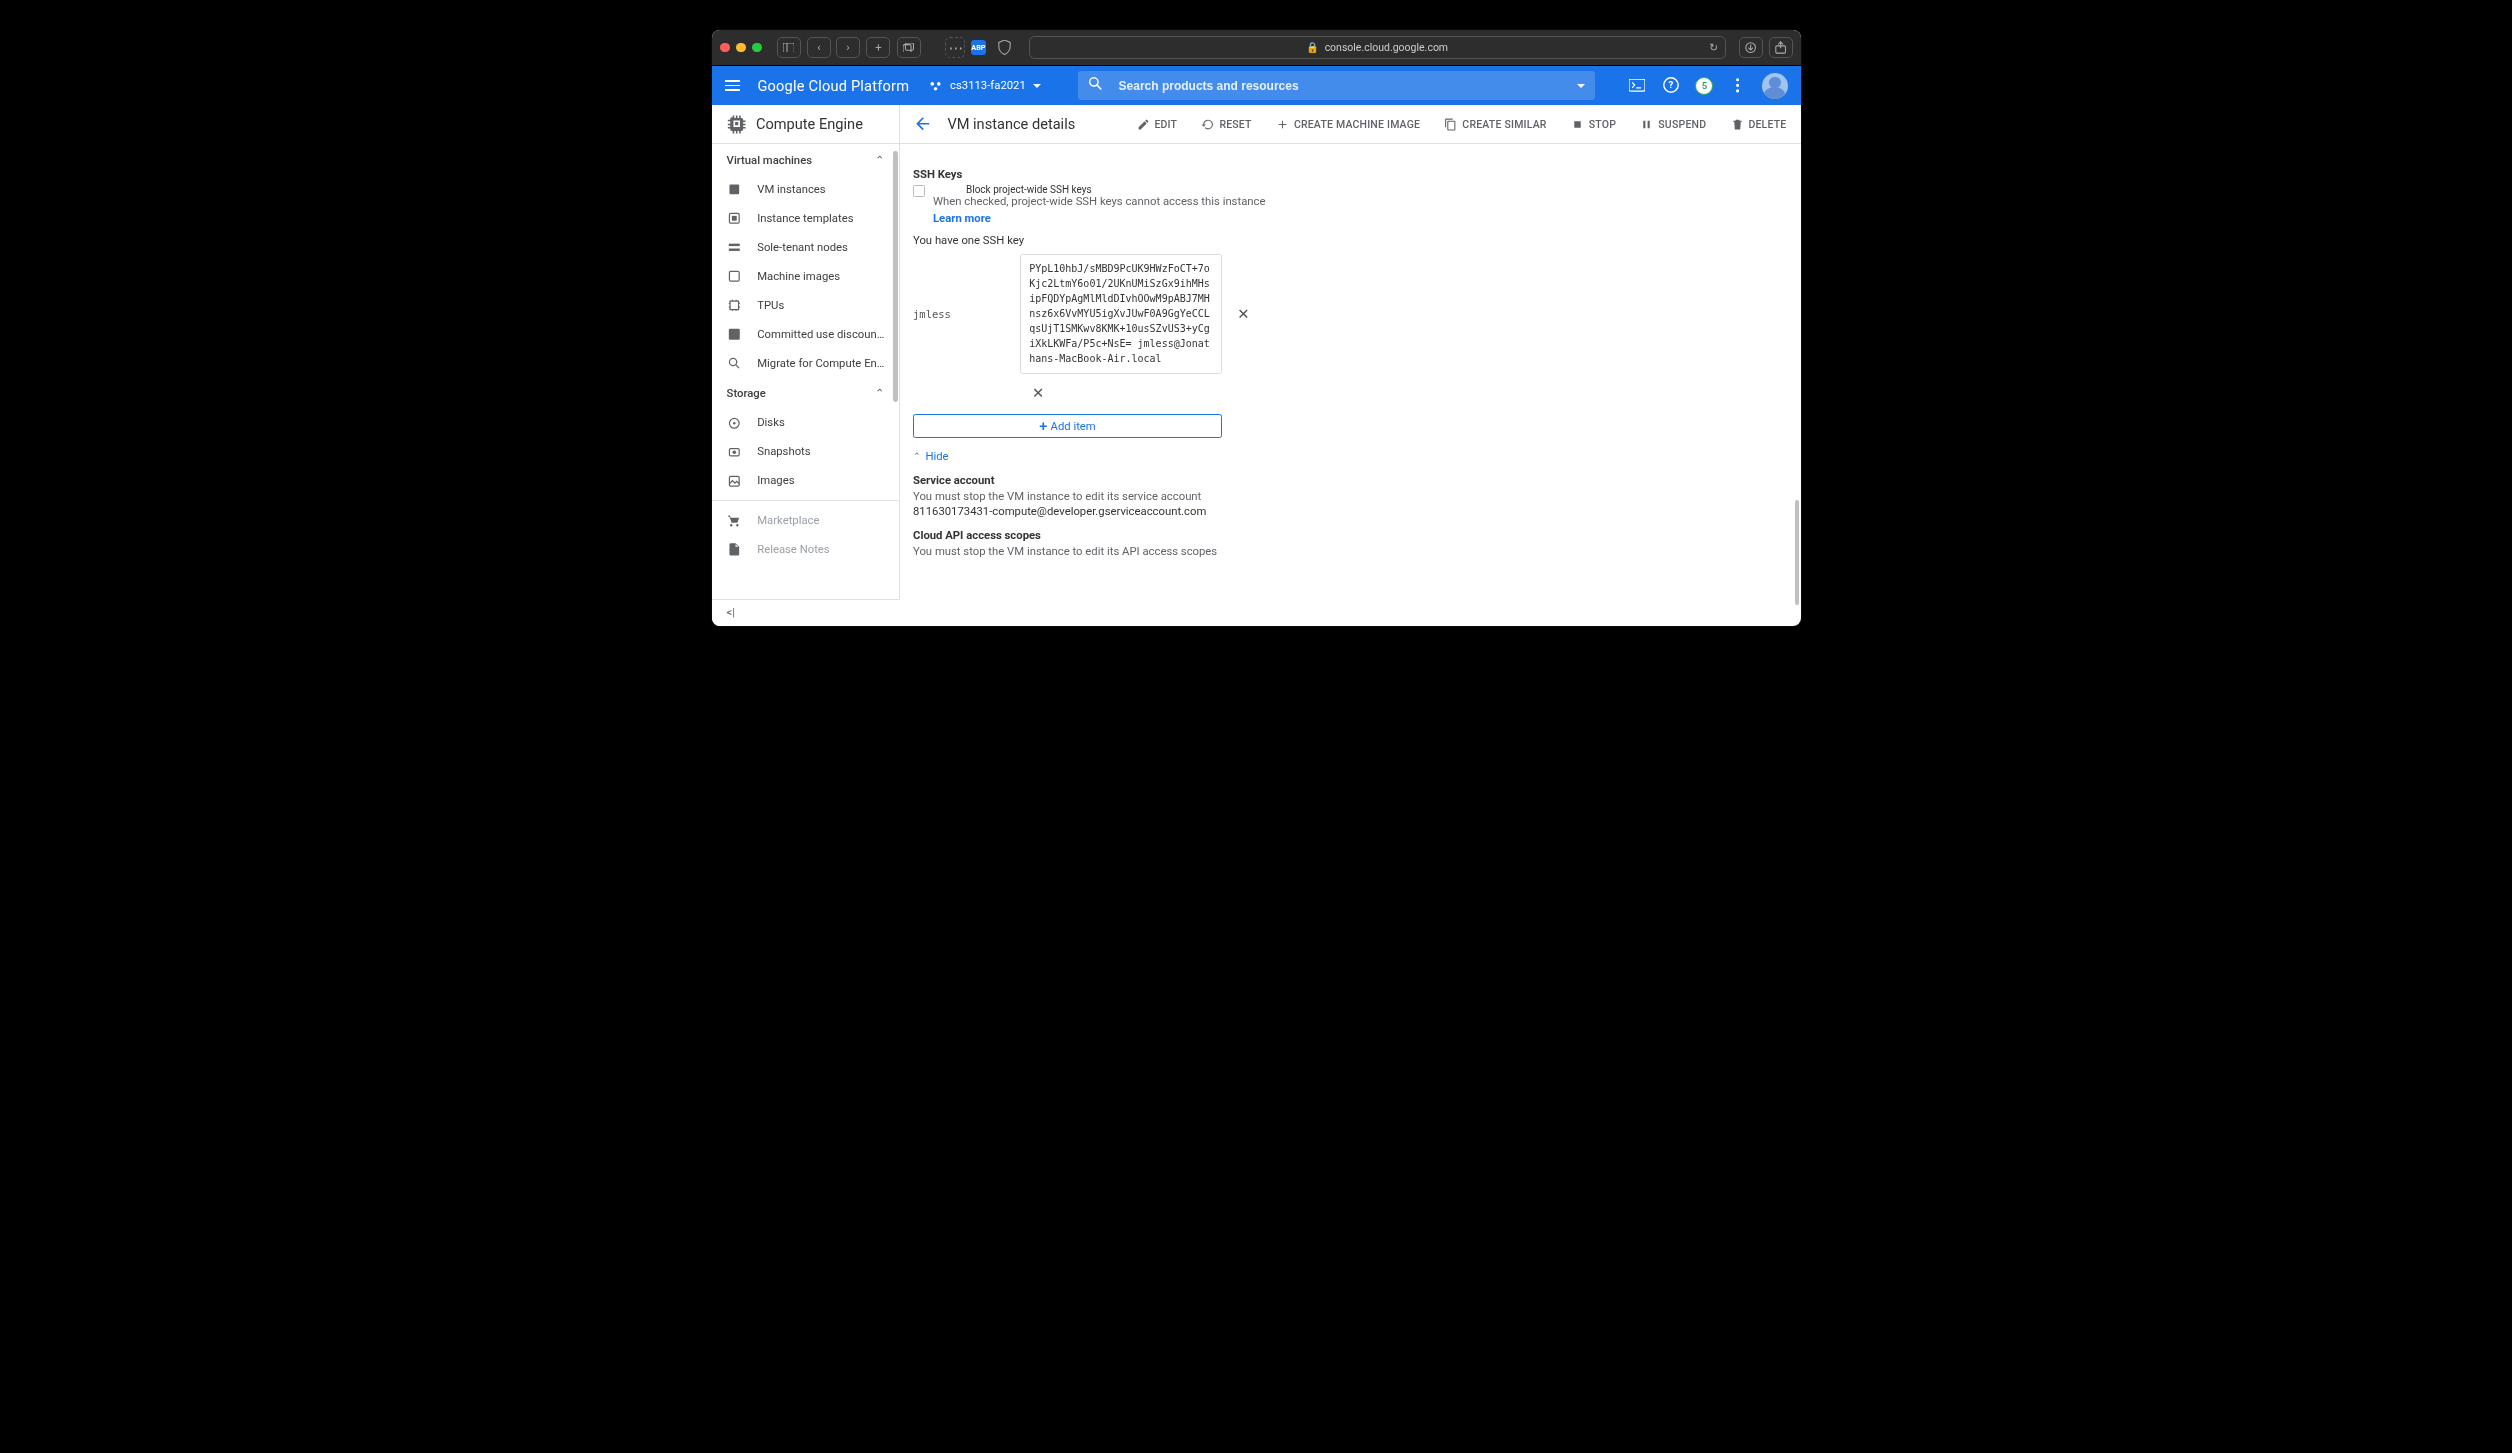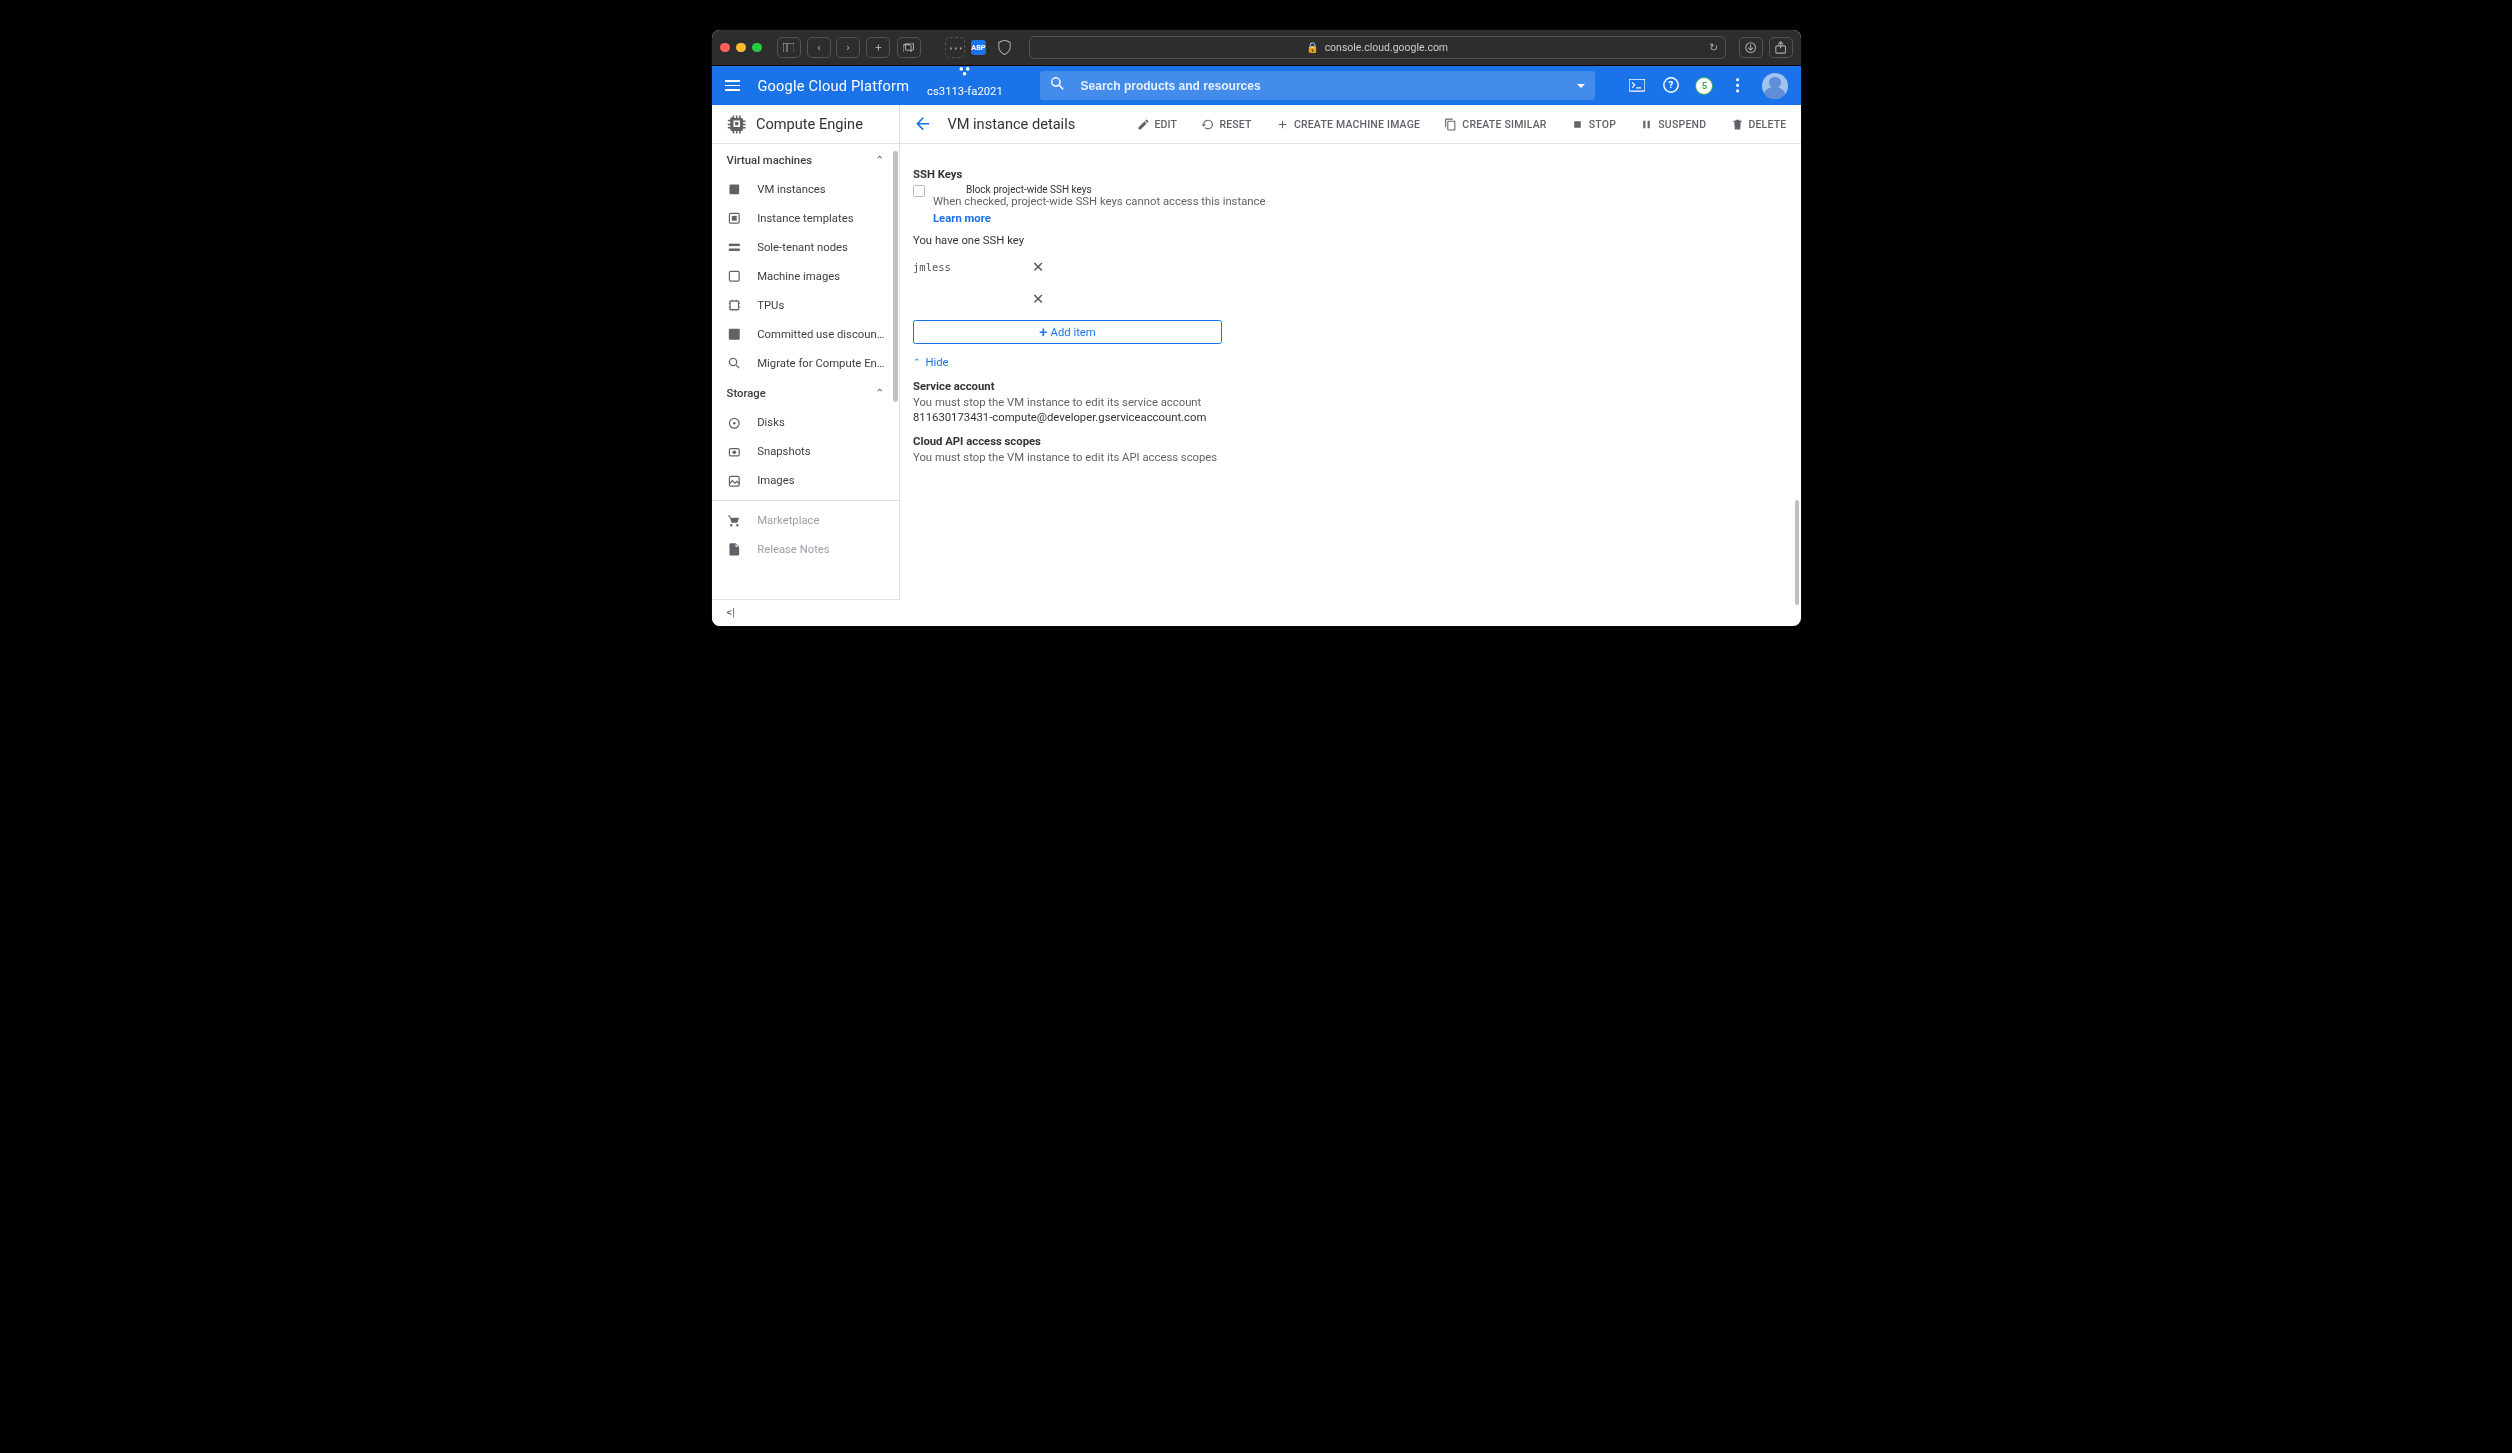--- a/index.html
+++ b/index.html
@@ -17,21 +17,21 @@
 .urlbar { flex: 1; height: 23px; border: 0.8px solid #555; border-radius: 5.7px; margin: 0 6.5px; display: flex; align-items: center; justify-content: center; gap: 4.9px; color: #ccc; font-size: 10.5px; position: relative; }
 .urlbar .reload { position: absolute; right: 6.5px; color: #aaa; }
 .hex-icon { width: 14.6px; height: 14.6px; border-radius: 3.2px; background: #1a73e8; display:flex;align-items:center;justify-content:center;font-size:7.3px;color:#fff;font-weight:700;}
 .spacer-sm { width: 11.3px; }
 
 
 .gcp-header { height: 39px; background: #1a73e8; display: flex; align-items: center; padding: 0 13px; color: #fff; gap: 13px; }
 .hamburger { width: 19.4px; height: 19.4px; display:flex;flex-direction:column;justify-content:center;gap:3.2px; cursor:pointer;}
 .hamburger span{display:block;height:1.6px;background:#fff;width:14.6px;}
 .gcp-logo { font-size: 14.6px; font-weight: 400; letter-spacing: 0.2px; white-space: nowrap; }
-.project-picker { display:flex; align-items:center; gap:7px; font-size:11.3px; cursor:pointer; padding:3.2px 4.9px; border-radius:3.2px;flex-direction:column;}
+.project-picker { display:flex; align-items:center; gap:7px; font-size:11.3px; cursor:pointer; padding:3.2px 4.9px; border-radius:3.2px;}
 .picker-dots { width:16px;height:16px;display:flex;align-items:center;justify-content:center;}
 .picker-dots svg{fill:#fff;}
 .caret-down { width:0;height:0;border-left:4px solid transparent;border-right:4px solid transparent;border-top:4px solid #fff;}
 .search-wrap { flex:1; display:flex; align-items:center; background: rgba(255,255,255,.18); height:29px; border-radius:3.2px; padding:0 11.3px; margin:0 19.4px; color:#fff; gap:14.6px; position:relative;}
 .search-wrap input { flex:1; background:transparent; border:none; outline:none; color:#fff; font-size:12px;font-weight:bold; }
 .search-wrap input::placeholder{color:#e6f0ff;}
 .search-caret{position:absolute;right:9.7px;}
 .hdr-icons { display:flex; align-items:center; gap:14.6px; }
 .hdr-icon { width:19.4px;height:19.4px;display:flex;align-items:center;justify-content:center;color:#fff;font-size:13px;cursor:pointer;}
 .badge-circ { width:18px;height:18px;border:1.6px solid #34a853;border-radius:50%;display:flex;align-items:center;justify-content:center;font-size:9.7px;font-weight:600;color:#34a853;background:#fff;}
@@ -388,20 +388,21 @@
           <div class="chk-label">Block project-wide SSH keys</div>
           <div class="muted">When checked, project-wide SSH keys cannot access this instance</div>
           <a class="learn-link">Learn more</a>
         </div>
       </div>
 
       <div class="info-line">You have one SSH key</div>
 
       <div class="sshkey-row">
         <div class="sshkey-name">jmless</div>
+        <div class="sshkey-box">PYpL10hbJ/sMBD9PcUK9HWzFoCT+7oKjc2LtmY6o01/2UKnUMiSzGx9ihMHsipFQDYpAgMlMldDIvhOOwM9pABJ7MHnsz6x6VvMYU5igXvJUwF0A9GgYeCCLqsUjT1SMKwv8KMK+10usSZvUS3+yCgiXkLKWFa/P5c+NsE= jmless@Jonathans-MacBook-Air.local</div>
         <div class="x-btn">✕</div>
       </div>
 
       <div class="sshkey-row" style="margin-top:6.5px">
         <div class="sshkey-name"></div>
         <div class="x-btn">✕</div>
       </div>
 
       <div class="add-item-btn">
         <span style="font-size:14.6px;font-weight:500">+</span>

